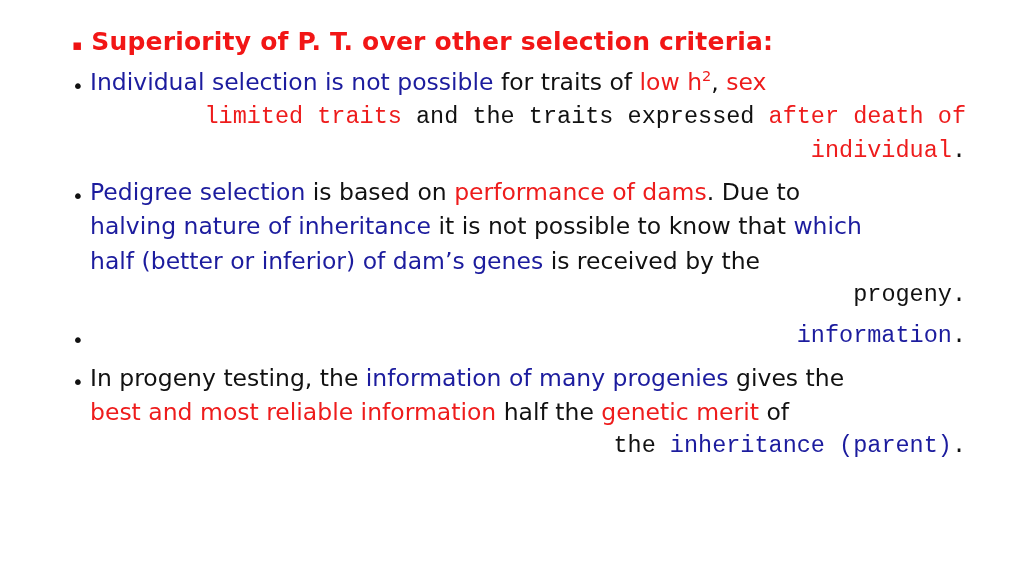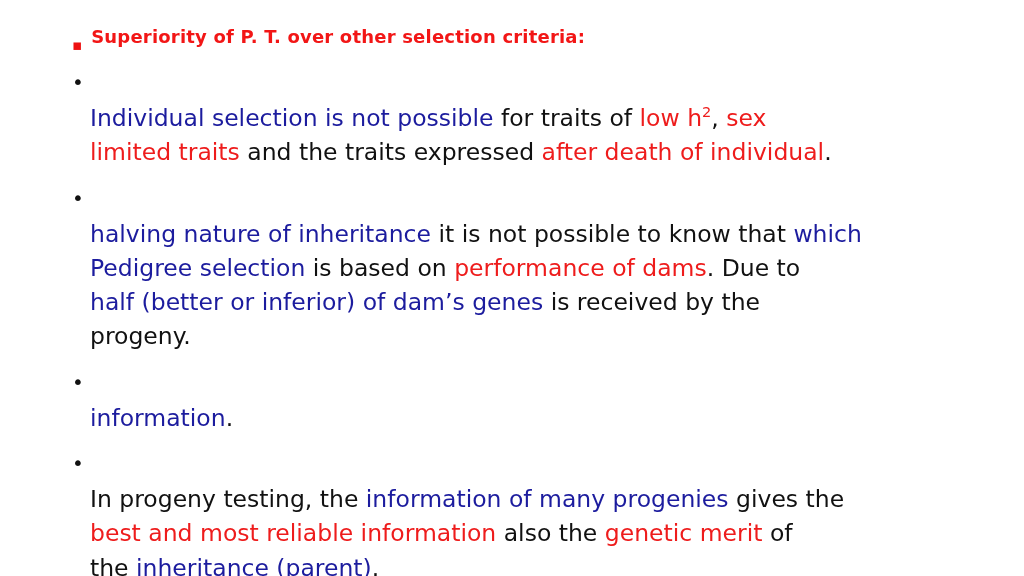--- a/index.html
+++ b/index.html
@@ -32,21 +32,21 @@
     color: #ee1111;
     font-size: 15px;
     line-height: 1;
     margin-top: 12px;
     margin-right: 9px;
     flex: 0 0 auto;
   }
   .heading-text {
     color: #f21616;
     font-weight: bold;
-    font-size: 18px;
+    font-size: 25px;
     line-height: 1.25;
     letter-spacing: 0.2px;
     white-space: nowrap;
   }
 
   
   .bullet-row {
     display: flex;
     align-items: flex-start;
     margin-bottom: 3px;
@@ -60,24 +60,24 @@
     flex: 0 0 auto;
     width: 11px;
   }
   .para {
     flex: 1 1 auto;
     font-size: 23.5px;
     line-height: 1.46;
     color: #111111;
     text-align: justify;
     text-justify: inter-word;
-    margin-top: 40px;
   }
   .para > .lastline {
-    text-align: left;
+    text-align: right;
+    font-family: Liberation Mono, monospace;
   }
   .blk {
     display: block;
   }
 
   
   .red  { color: #ee1c1c; }
   .blue { color: #1c1c9e; }
   .blk-txt { color: #111111; }
 
@@ -106,35 +106,35 @@
       <div class="bullet-row gap-a">
         <span class="dot-bullet">•</span>
         <div class="para">
           <span class="blk"><span class="blue">Individual selection is not possible </span><span class="blk-txt">for traits of </span><span class="red">low h</span><span class="red"><sup>2</sup></span><span class="blk-txt">, </span><span class="red">sex</span></span>
           <span class="blk lastline"><span class="red">limited traits </span><span class="blk-txt">and the traits expressed </span><span class="red">after death of individual</span><span class="blk-txt">.</span></span>
         </div>
       </div>
       <div class="bullet-row gap-b">
         <span class="dot-bullet">•</span>
         <div class="para">
+          <span class="blk"><span class="blue">Pedigree selection </span><span class="blk-txt">is based on </span><span class="red">performance of dams</span><span class="blk-txt">. Due to</span></span>
           <span class="blk"><span class="blue">halving nature of inheritance </span><span class="blk-txt">it is not possible to know that </span><span class="blue">which</span></span>
-          <span class="blk"><span class="blue">Pedigree selection </span><span class="blk-txt">is based on </span><span class="red">performance of dams</span><span class="blk-txt">. Due to</span></span>
           <span class="blk"><span class="blue">half (better or inferior) of dam’s genes </span><span class="blk-txt">is received by the</span></span>
           <span class="blk lastline"><span class="blk-txt">progeny.</span></span>
         </div>
       </div>
       <div class="bullet-row gap-c">
         <span class="dot-bullet">•</span>
         <div class="para">
           <span class="blk lastline"><span class="blue">information</span><span class="blk-txt">.</span></span>
         </div>
       </div>
       <div class="bullet-row ">
         <span class="dot-bullet">•</span>
         <div class="para">
           <span class="blk"><span class="blk-txt">In progeny testing, the </span><span class="blue">information of many progenies </span><span class="blk-txt">gives the</span></span>
-          <span class="blk"><span class="red">best and most reliable information </span><span class="blk-txt">also the </span><span class="red">genetic merit </span><span class="blk-txt">of</span></span>
+          <span class="blk"><span class="red">best and most reliable information </span><span class="blk-txt">half the </span><span class="red">genetic merit </span><span class="blk-txt">of</span></span>
           <span class="blk lastline"><span class="blk-txt">the </span><span class="blue">inheritance (parent)</span><span class="blk-txt">.</span></span>
         </div>
       </div>
     </div>
 
 </div>
 
 </body></html>

